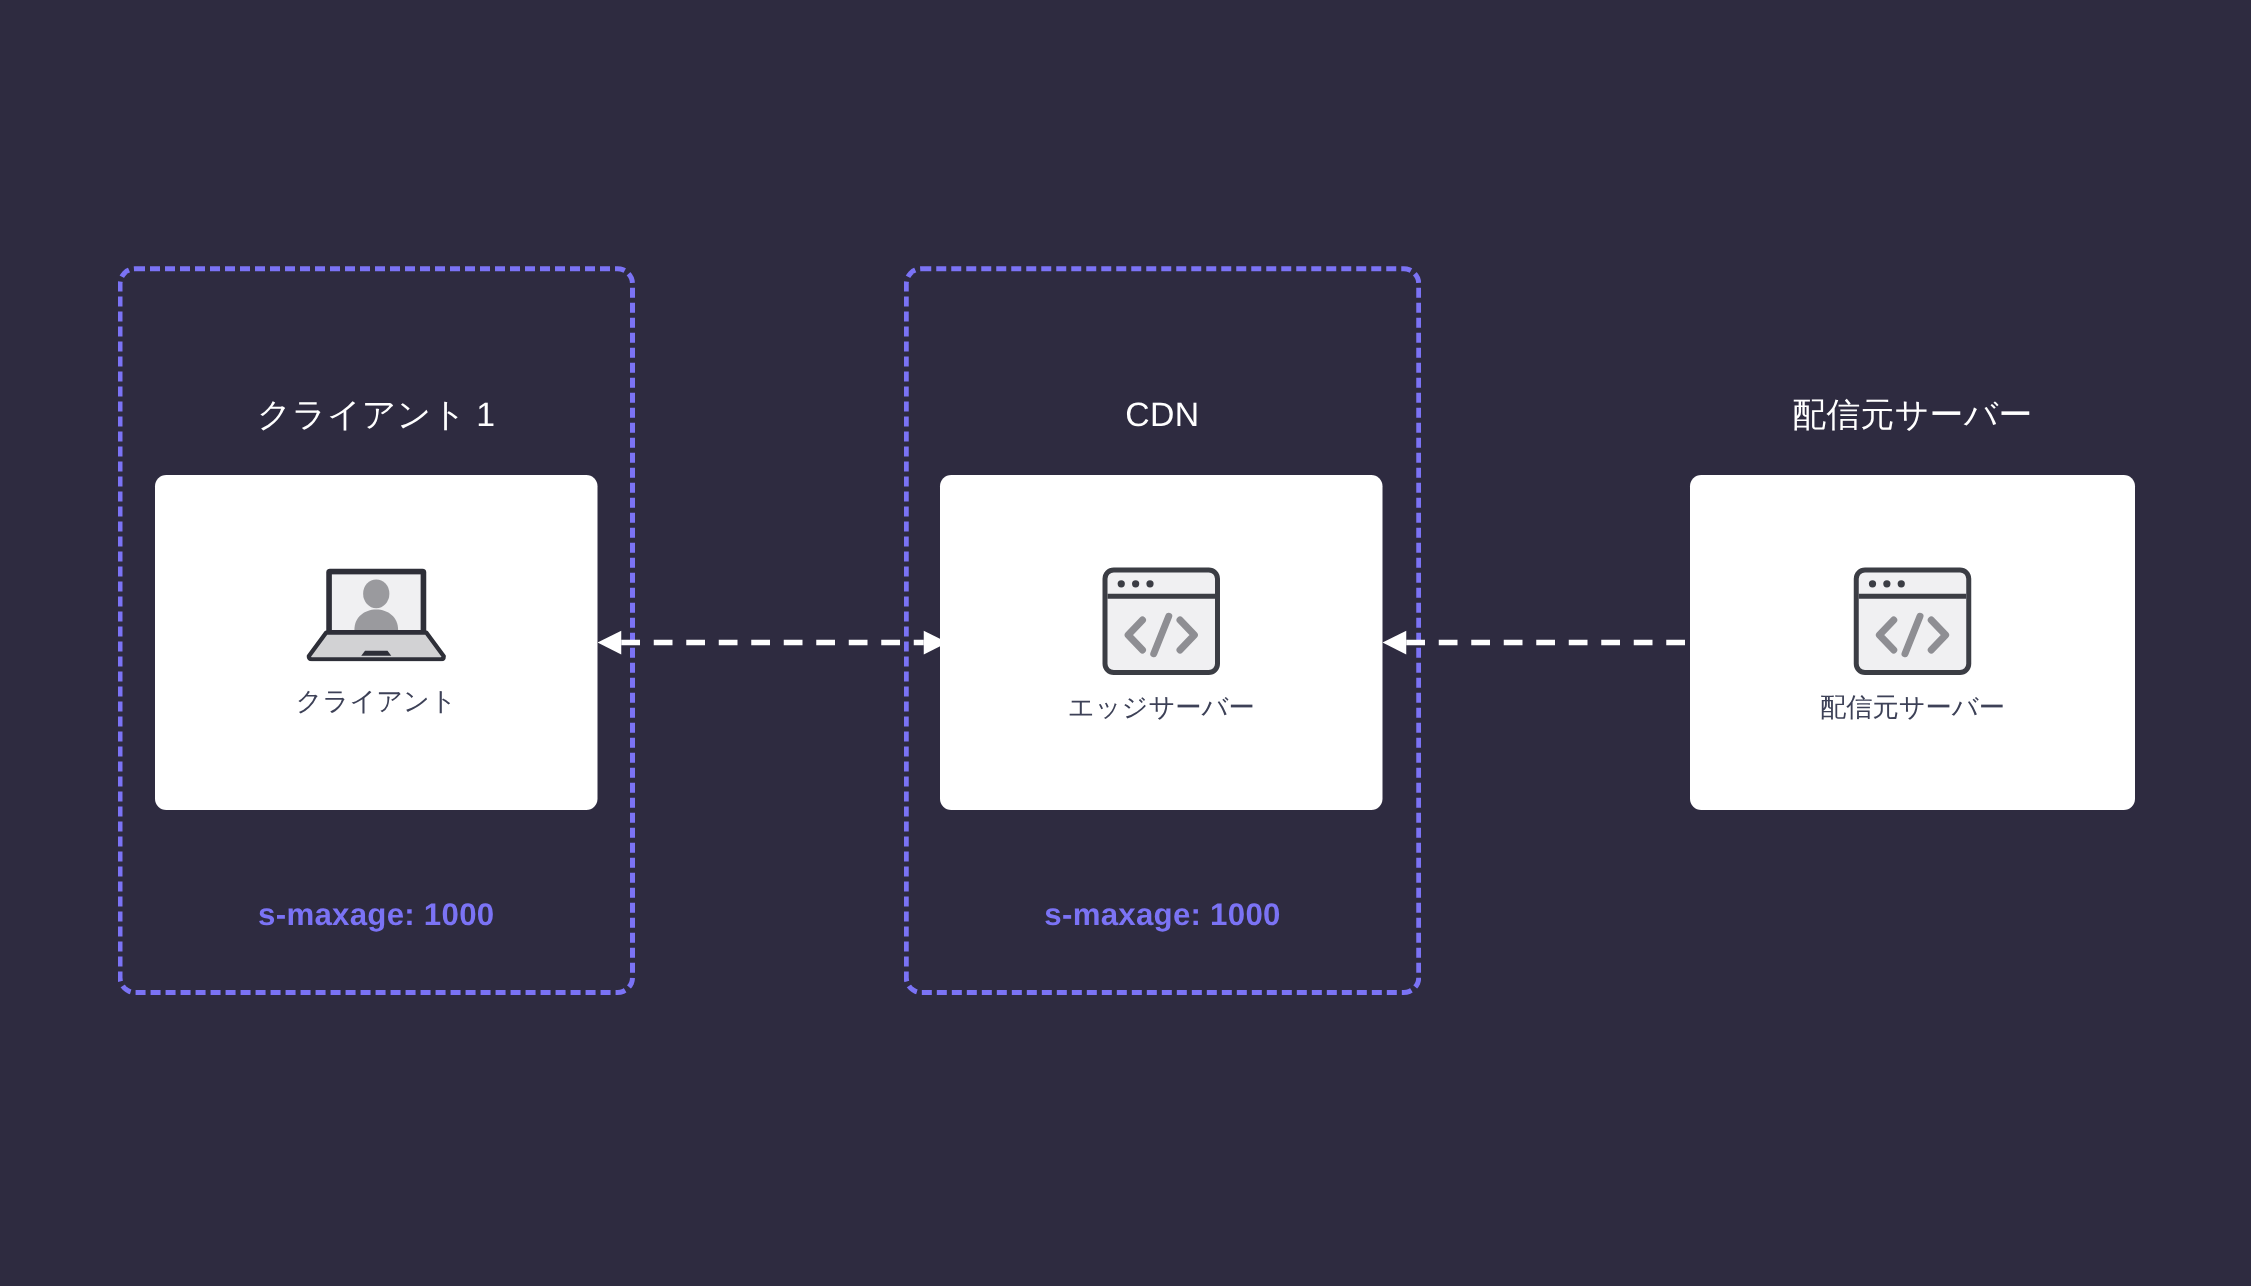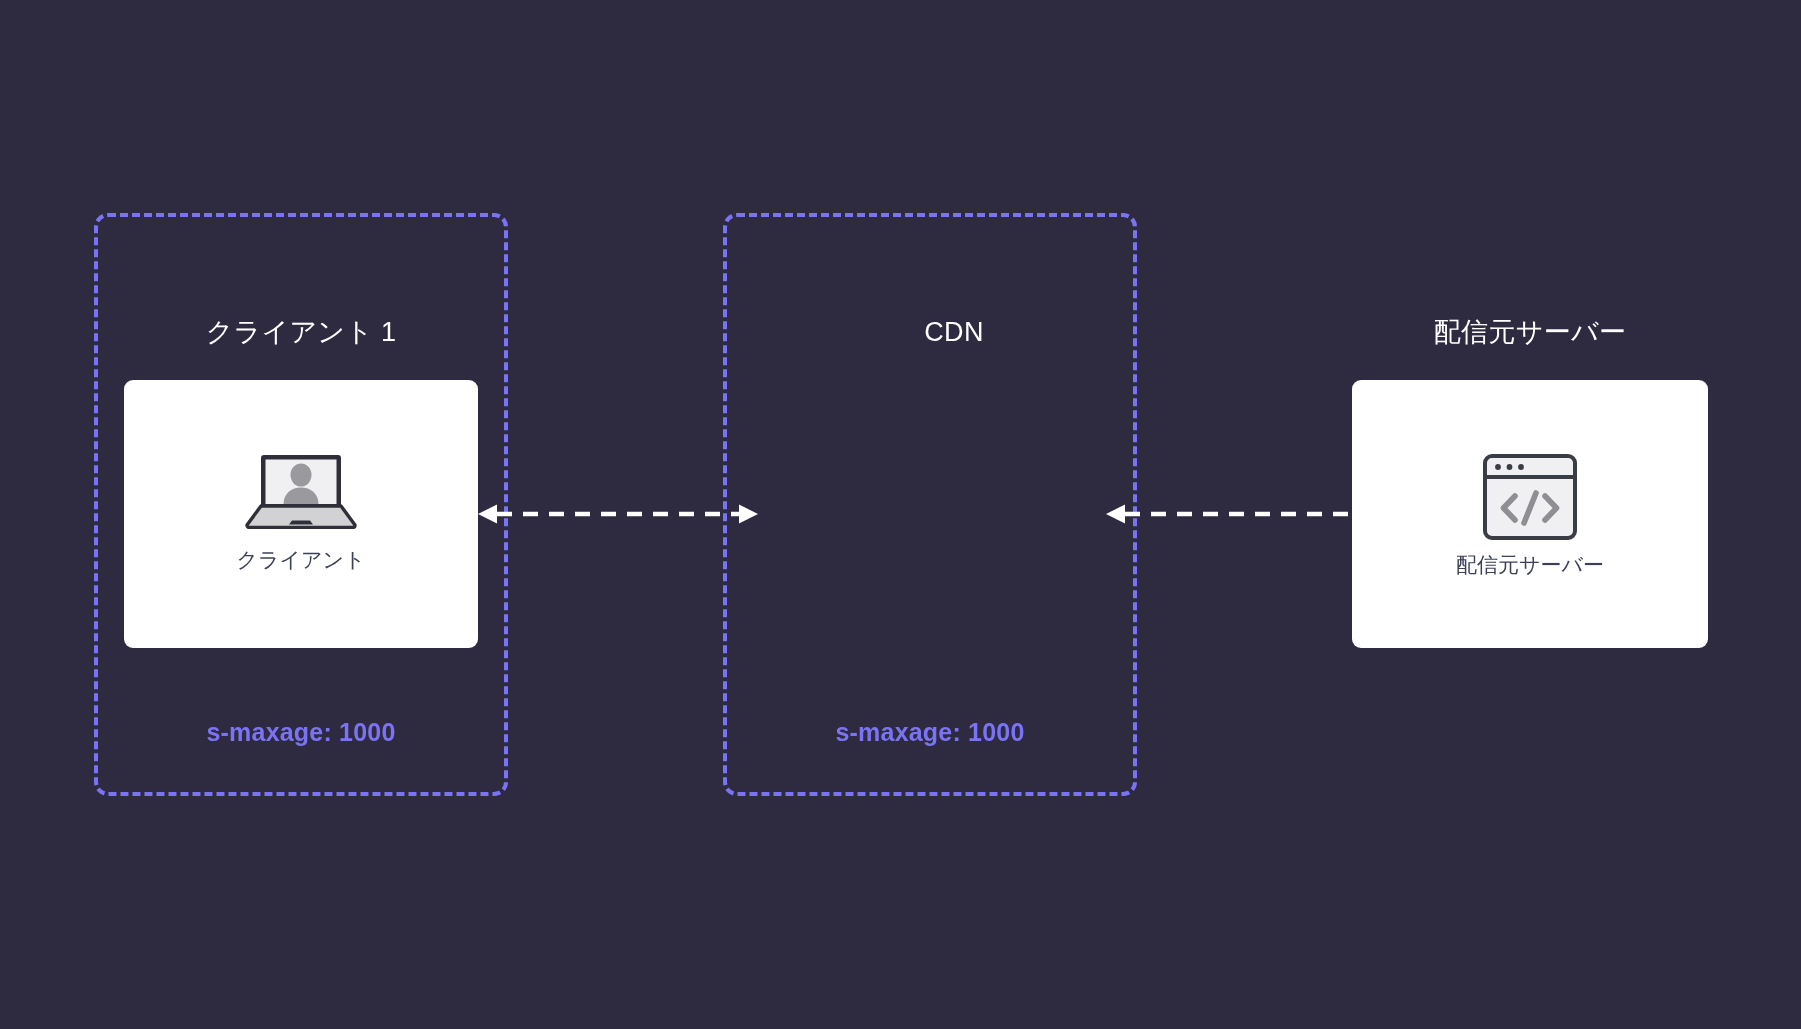--- a/index.html
+++ b/index.html
@@ -38,21 +38,21 @@
   .group-title {
     position: absolute;
     color: #ffffff;
     font-size: 27px;
     line-height: 34px;
     text-align: center;
     white-space: nowrap;
     letter-spacing: 0.3px;
   }
   #title-client { left: 94px;  top: 315px; width: 414px; }
-  #title-cdn    { left: 723px; top: 315px; width: 414px; margin-left: 24px; }
+  #title-cdn    { left: 723px; top: 315px; width: 414px; }
   #title-origin { left: 1352px; top: 315px; width: 356px; }
 
   
   .node-card {
     position: absolute;
     background: #ffffff;
     border-radius: 9px;
     display: flex;
     flex-direction: column;
     align-items: center;
@@ -67,21 +67,20 @@
   }
   .node-icon.laptop  { width: 112px; height: 76px; margin-bottom: 20px; }
   .node-icon.browser { width: 104px; height: 98px; margin-bottom: 8px; }
 
   .node-label {
     color: #3d4157;
     font-size: 21px;
     line-height: 26px;
     white-space: nowrap;
     text-align: center;
-    font-family: Liberation Mono, monospace;
   }
 
   
   .maxage-label {
     position: absolute;
     color: #7b73f5;
     font-size: 25px;
     font-weight: bold;
     line-height: 30px;
     text-align: center;
@@ -127,20 +126,37 @@
       <line x1="19" y1="53" x2="93" y2="53" stroke="#8a8a90" stroke-width="1.4" stroke-dasharray="3.2 2.6"></line>
 
       <path d="M16 53 L96 53 L110 72 Q110 74.5 107.5 74.5
                L4.5 74.5 Q2 74.5 2 72 Z" fill="#d2d2d4" stroke="#2e2f38" stroke-width="3.4" stroke-linejoin="round"></path>
 
       <path d="M47 67.5 L65 67.5 L68 71.5 L44 71.5 Z" fill="#2e2f38"></path>
     </svg>
     <div class="node-label">クライアント</div>
   </div>
 
+  <div class="node-card" id="card-edge">
+    <svg class="node-icon browser" viewBox="0 0 104 98">
+
+      <rect x="7" y="8" width="90" height="82" rx="7" fill="#f0f0f2" stroke="#3b3d44" stroke-width="4"></rect>
+
+      <line x1="9" y1="29" x2="95" y2="29" stroke="#3b3d44" stroke-width="4"></line>
+
+      <circle cx="20" cy="19" r="2.9" fill="#3b3d44"></circle>
+      <circle cx="31.5" cy="19" r="2.9" fill="#3b3d44"></circle>
+      <circle cx="43" cy="19" r="2.9" fill="#3b3d44"></circle>
+
+      <path d="M37 48 L25.5 60 L37 72" fill="none" stroke="#8e8e93" stroke-width="5.6" stroke-linecap="round" stroke-linejoin="round"></path>
+      <path d="M67 48 L78.5 60 L67 72" fill="none" stroke="#8e8e93" stroke-width="5.6" stroke-linecap="round" stroke-linejoin="round"></path>
+      <line x1="58" y1="45" x2="46" y2="75" stroke="#8e8e93" stroke-width="5.6" stroke-linecap="round"></line>
+    </svg>
+    <div class="node-label">エッジサーバー</div>
+  </div>
 
   <div class="node-card" id="card-origin">
     <svg class="node-icon browser" viewBox="0 0 104 98">
       <rect x="7" y="8" width="90" height="82" rx="7" fill="#f0f0f2" stroke="#3b3d44" stroke-width="4"></rect>
       <line x1="9" y1="29" x2="95" y2="29" stroke="#3b3d44" stroke-width="4"></line>
       <circle cx="20" cy="19" r="2.9" fill="#3b3d44"></circle>
       <circle cx="31.5" cy="19" r="2.9" fill="#3b3d44"></circle>
       <circle cx="43" cy="19" r="2.9" fill="#3b3d44"></circle>
       <path d="M37 48 L25.5 60 L37 72" fill="none" stroke="#8e8e93" stroke-width="5.6" stroke-linecap="round" stroke-linejoin="round"></path>
       <path d="M67 48 L78.5 60 L67 72" fill="none" stroke="#8e8e93" stroke-width="5.6" stroke-linecap="round" stroke-linejoin="round"></path>

